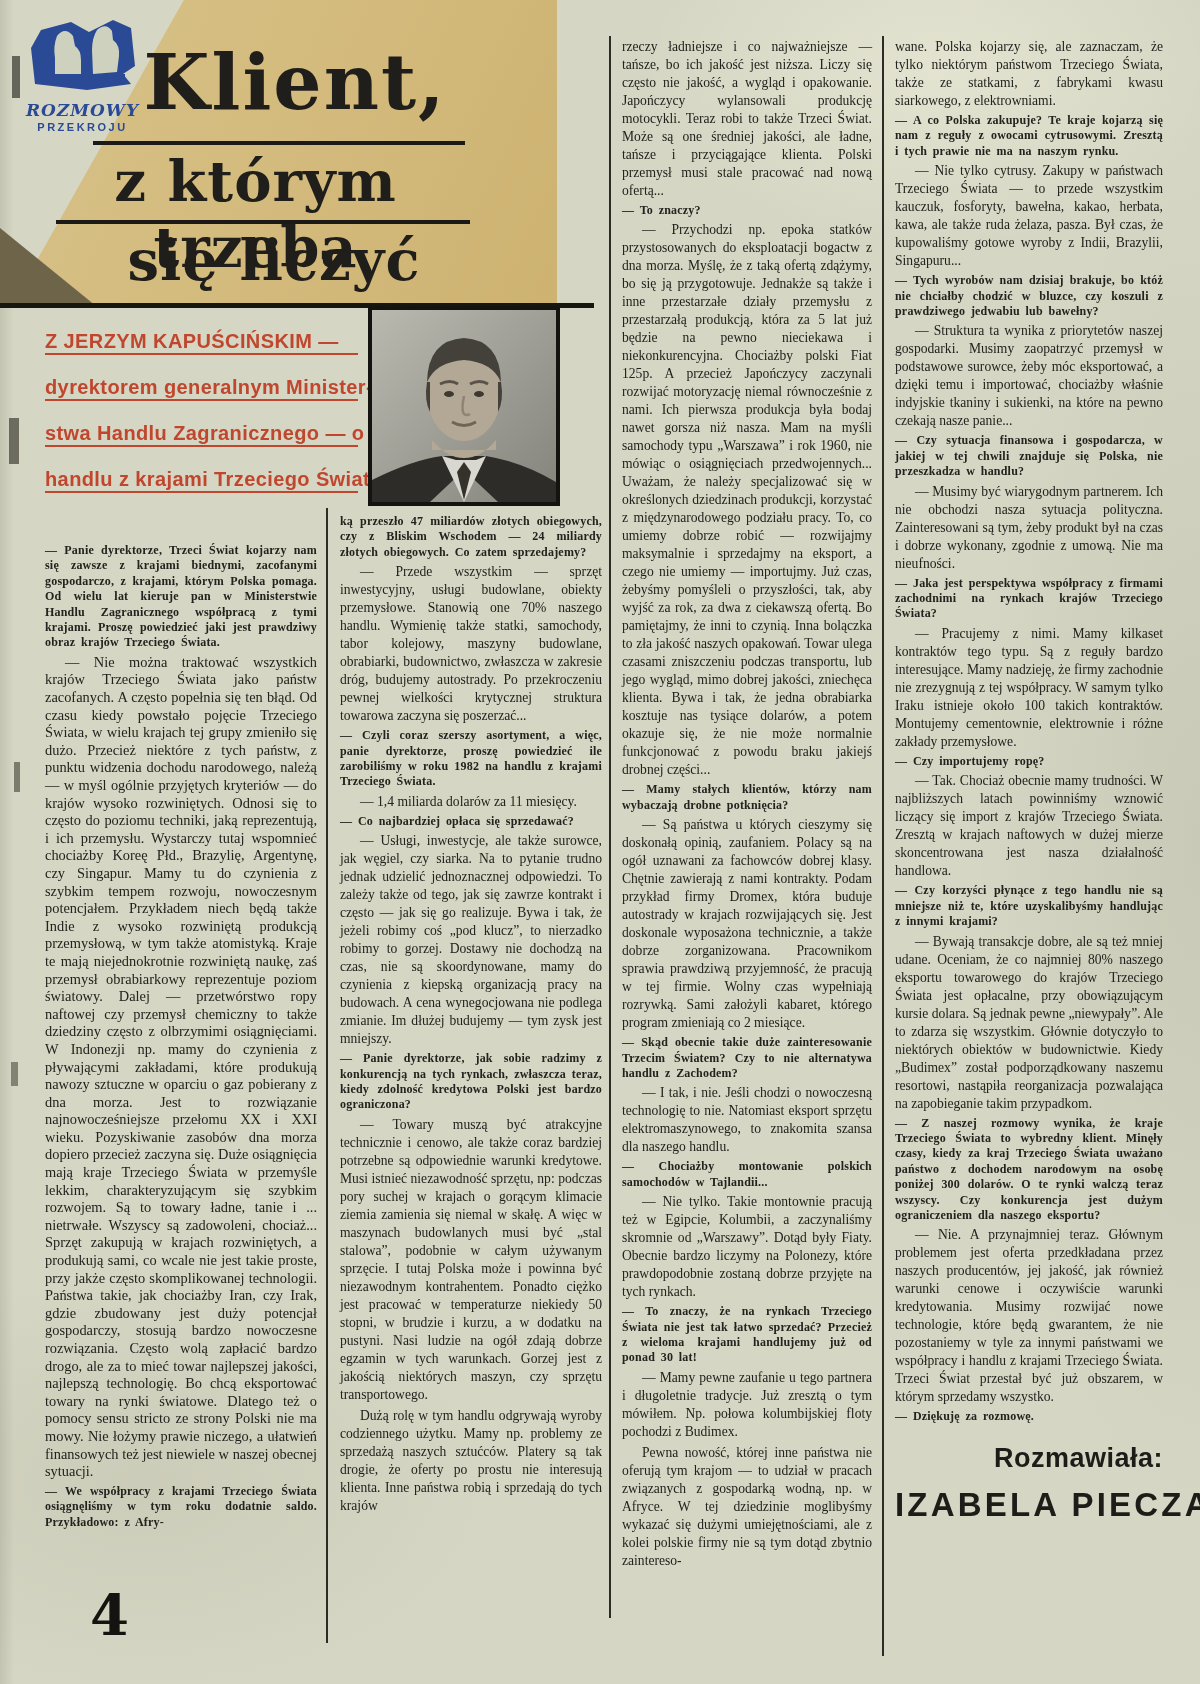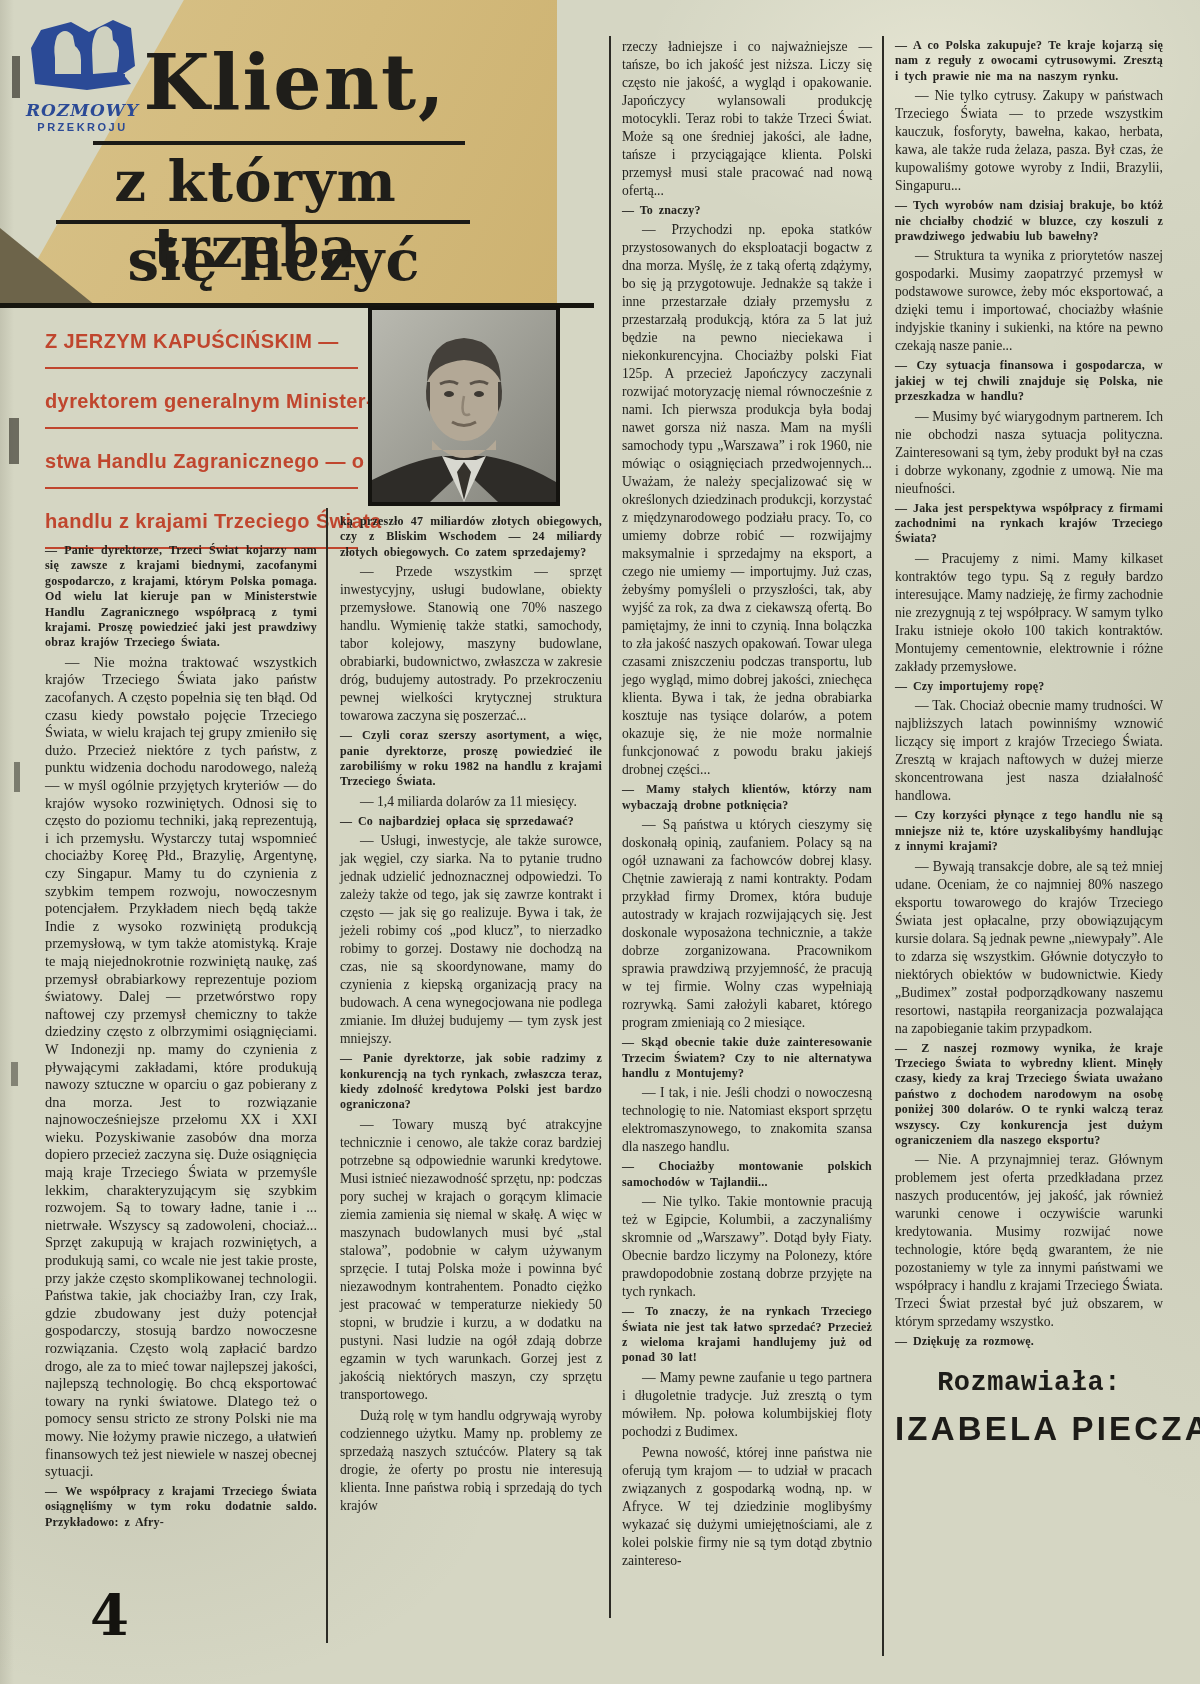--- a/index.html
+++ b/index.html
@@ -32,38 +32,38 @@
   .t2{left:33px;top:148px;width:445px;font-size:56px;letter-spacing:1px;}
   .t3{left:104px;top:227px;width:340px;font-size:56px;letter-spacing:1px;text-align:center;}
   .trule{position:absolute;height:4px;background:#1b1a16;}
   .trule1{left:93px;top:141px;width:372px;}
   .trule2{left:56px;top:220px;width:414px;}
   .intro-toprule{position:absolute;left:0;top:303px;width:594px;height:5px;background:#17160f;}
   
   .intro{position:absolute;left:45px;top:330px;width:313px;}
   .intro-line{font-family:"Liberation Sans",sans-serif;font-weight:bold;color:#c0462e;
     font-size:20px;letter-spacing:.4px;border-bottom:2px solid #c0462e;
-    padding-bottom:14px;margin-bottom:21px;white-space:nowrap;}
+    padding-bottom:0;margin-bottom:21px;white-space:nowrap;}
   
   .photo{position:absolute;left:368px;top:306px;width:184px;height:192px;
     border:4px solid #14130f;background:#9a9a92;}
   
   .vrule{position:absolute;width:2px;background:#2c2b25;}
   .col{position:absolute;text-align:justify;}
   .col p{margin:0 0 3px;}
   .a{font-size:13.6px;line-height:18px;}
   .col1box .a{font-size:14.4px;line-height:17.6px;}
   .a:not(.cont){text-indent:20px;}
   .q{font-weight:bold;font-size:12px;line-height:15.4px;letter-spacing:.2px;
     word-spacing:2.5px;margin:8px 0 6px;}
   .cont{text-indent:0;}
   .pageno{position:absolute;left:90px;top:1582px;font-family:"DejaVu Serif",serif;
     font-weight:bold;font-size:56px;color:#14130f;}
-  .byline-label{font-family:Liberation Mono, monospace;font-weight:bold;color:#1d1c18;
-    font-size:27px;text-align:center;margin-top:18px;letter-spacing:.5px;}
+  .byline-label{font-family:Liberation Sans, sans-serif;font-weight:bold;color:#1d1c18;
+    font-size:27px;text-align:right;margin-top:18px;letter-spacing:.5px;}
   .byline-name{font-family:"Liberation Sans",sans-serif;font-weight:bold;color:#1d1c18;
     font-size:33px;letter-spacing:3.2px;margin-top:12px;white-space:nowrap;}
   .mark{position:absolute;background:#403f35;}
 </style>
 </head>
 <body>
 
 <div class="page">
 
   <div class="tan-bg"></div>
@@ -148,32 +148,33 @@
       </div>
   </div>
 
   <div class="col" style="left:622px;top:38px;width:250px">
     <div>
         <p class="a cont">rzeczy ładniejsze i co najważniejsze — tańsze, bo ich jakość jest niższa. Liczy się często nie jakość, a wygląd i opakowanie. Japończycy wylansowali produkcję motocykli. Teraz robi to także Trzeci Świat. Może są one średniej jakości, ale ładne, tańsze i przyciągające klienta. Polski przemysł musi stale pracować nad nową ofertą...</p>
         <p class="q">— To znaczy?</p>
         <p class="a">— Przychodzi np. epoka statków przystosowanych do eksploatacji bogactw z dna morza. Myślę, że z taką ofertą zdążymy, bo się ją przygotowuje. Jednakże są także i inne przestarzałe działy przemysłu z przestarzałą produkcją, która za 5 lat już będzie na pewno nieciekawa i niekonkurencyjna. Chociażby polski Fiat 125p. A przecież Japończycy zaczynali rozwijać motoryzację niemal równocześnie z nami. Ich pierwsza produkcja była bodaj nawet gorsza niż nasza. Mam na myśli samochody typu „Warszawa” i rok 1960, nie mówiąc o osiągnięciach przedwojennych... Uważam, że należy specjalizować się w określonych dziedzinach produkcji, korzystać z międzynarodowego podziału pracy. To, co umiemy dobrze robić — rozwijajmy maksymalnie i sprzedajmy na eksport, a czego nie umiemy — importujmy. Już czas, żebyśmy pomyśleli o przyszłości, tak, aby wyjść za rok, za dwa z ciekawszą ofertą. Bo pamiętajmy, że inni to czynią. Inna bolączka to zła jakość naszych opakowań. Towar ulega czasami zniszczeniu podczas transportu, lub jego wygląd, mimo dobrej jakości, zniechęca klienta. Bywa i tak, że jedna obrabiarka kosztuje nas tysiące dolarów, a potem okazuje się, że nie może normalnie funkcjonować z powodu braku jakiejś drobnej części...</p>
         <p class="q">— Mamy stałych klientów, którzy nam wybaczają drobne potknięcia?</p>
         <p class="a">— Są państwa u których cieszymy się doskonałą opinią, zaufaniem. Polacy są na ogół uznawani za fachowców dobrej klasy. Chętnie zawierają z nami kontrakty. Podam przykład firmy Dromex, która buduje autostrady w krajach rozwijających się. Jest doskonale wyposażona technicznie, a także dobrze zorganizowana. Pracownikom sprawia prawdziwą przyjemność, że pracują w tej firmie. Wolny czas wypełniają rozrywką. Sami założyli kabaret, którego program zmieniają co 2 miesiące.</p>
-        <p class="q">— Skąd obecnie takie duże zainteresowanie Trzecim Światem? Czy to nie alternatywa handlu z Montujemy?</p>
+        <p class="q">— Skąd obecnie takie duże zainteresowanie Trzecim Światem? Czy to nie alternatywa handlu z Zachodem?</p>
         <p class="a">— I tak, i nie. Jeśli chodzi o nowoczesną technologię to nie. Natomiast eksport sprzętu elektromaszynowego, to znakomita szansa dla naszego handlu.</p>
         <p class="q">— Chociażby montowanie polskich samochodów w Tajlandii...</p>
         <p class="a">— Nie tylko. Takie montownie pracują też w Egipcie, Kolumbii, a zaczynaliśmy skromnie od „Warszawy”. Dotąd były Fiaty. Obecnie bardzo liczymy na Polonezy, które prawdopodobnie zostaną dobrze przyjęte na tych rynkach.</p>
         <p class="q">— To znaczy, że na rynkach Trzeciego Świata nie jest tak łatwo sprzedać? Przecież z wieloma krajami handlujemy już od ponad 30 lat!</p>
         <p class="a">— Mamy pewne zaufanie u tego partnera i długoletnie tradycje. Już zresztą o tym mówiłem. Np. połowa kolumbijskiej floty pochodzi z Budimex.</p>
         <p class="a">Pewna nowość, której inne państwa nie oferują tym krajom — to udział w pracach związanych z gospodarką wodną, np. w Afryce. W tej dziedzinie moglibyśmy wykazać się dużymi umiejętnościami, ale z kolei polskie firmy nie są tym dotąd zbytnio zaintereso-</p>
       </div>
   </div>
 
   <div class="col" style="left:895px;top:38px;width:268px">
     <div>
+        <p class="a cont">wane. Polska kojarzy się, ale zaznaczam, że tylko niektórym państwom Trzeciego Świata, także ze statkami, z fabrykami kwasu siarkowego, z elektrowniami.</p>
         <p class="q">— A co Polska zakupuje? Te kraje kojarzą się nam z reguły z owocami cytrusowymi. Zresztą i tych prawie nie ma na naszym rynku.</p>
         <p class="a">— Nie tylko cytrusy. Zakupy w państwach Trzeciego Świata — to przede wszystkim kauczuk, fosforyty, bawełna, kakao, herbata, kawa, ale także ruda żelaza, pasza. Był czas, że kupowaliśmy gotowe wyroby z Indii, Brazylii, Singapuru...</p>
         <p class="q">— Tych wyrobów nam dzisiaj brakuje, bo któż nie chciałby chodzić w bluzce, czy koszuli z prawdziwego jedwabiu lub bawełny?</p>
         <p class="a">— Struktura ta wynika z priorytetów naszej gospodarki. Musimy zaopatrzyć przemysł w podstawowe surowce, żeby móc eksportować, a dzięki temu i importować, chociażby właśnie indyjskie tkaniny i sukienki, na które na pewno czekają nasze panie...</p>
         <p class="q">— Czy sytuacja finansowa i gospodarcza, w jakiej w tej chwili znajduje się Polska, nie przeszkadza w handlu?</p>
         <p class="a">— Musimy być wiarygodnym partnerem. Ich nie obchodzi nasza sytuacja polityczna. Zainteresowani są tym, żeby produkt był na czas i dobrze wykonany, zgodnie z umową. Nie ma nieufności.</p>
         <p class="q">— Jaka jest perspektywa współpracy z firmami zachodnimi na rynkach krajów Trzeciego Świata?</p>
         <p class="a">— Pracujemy z nimi. Mamy kilkaset kontraktów tego typu. Są z reguły bardzo interesujące. Mamy nadzieję, że firmy zachodnie nie zrezygnują z tej współpracy. W samym tylko Iraku istnieje około 100 takich kontraktów. Montujemy cementownie, elektrownie i różne zakłady przemysłowe.</p>
         <p class="q">— Czy importujemy ropę?</p>
         <p class="a">— Tak. Chociaż obecnie mamy trudności. W najbliższych latach powinniśmy wznowić liczący się import z krajów Trzeciego Świata. Zresztą w krajach naftowych w dużej mierze skoncentrowana jest nasza działalność handlowa.</p>

